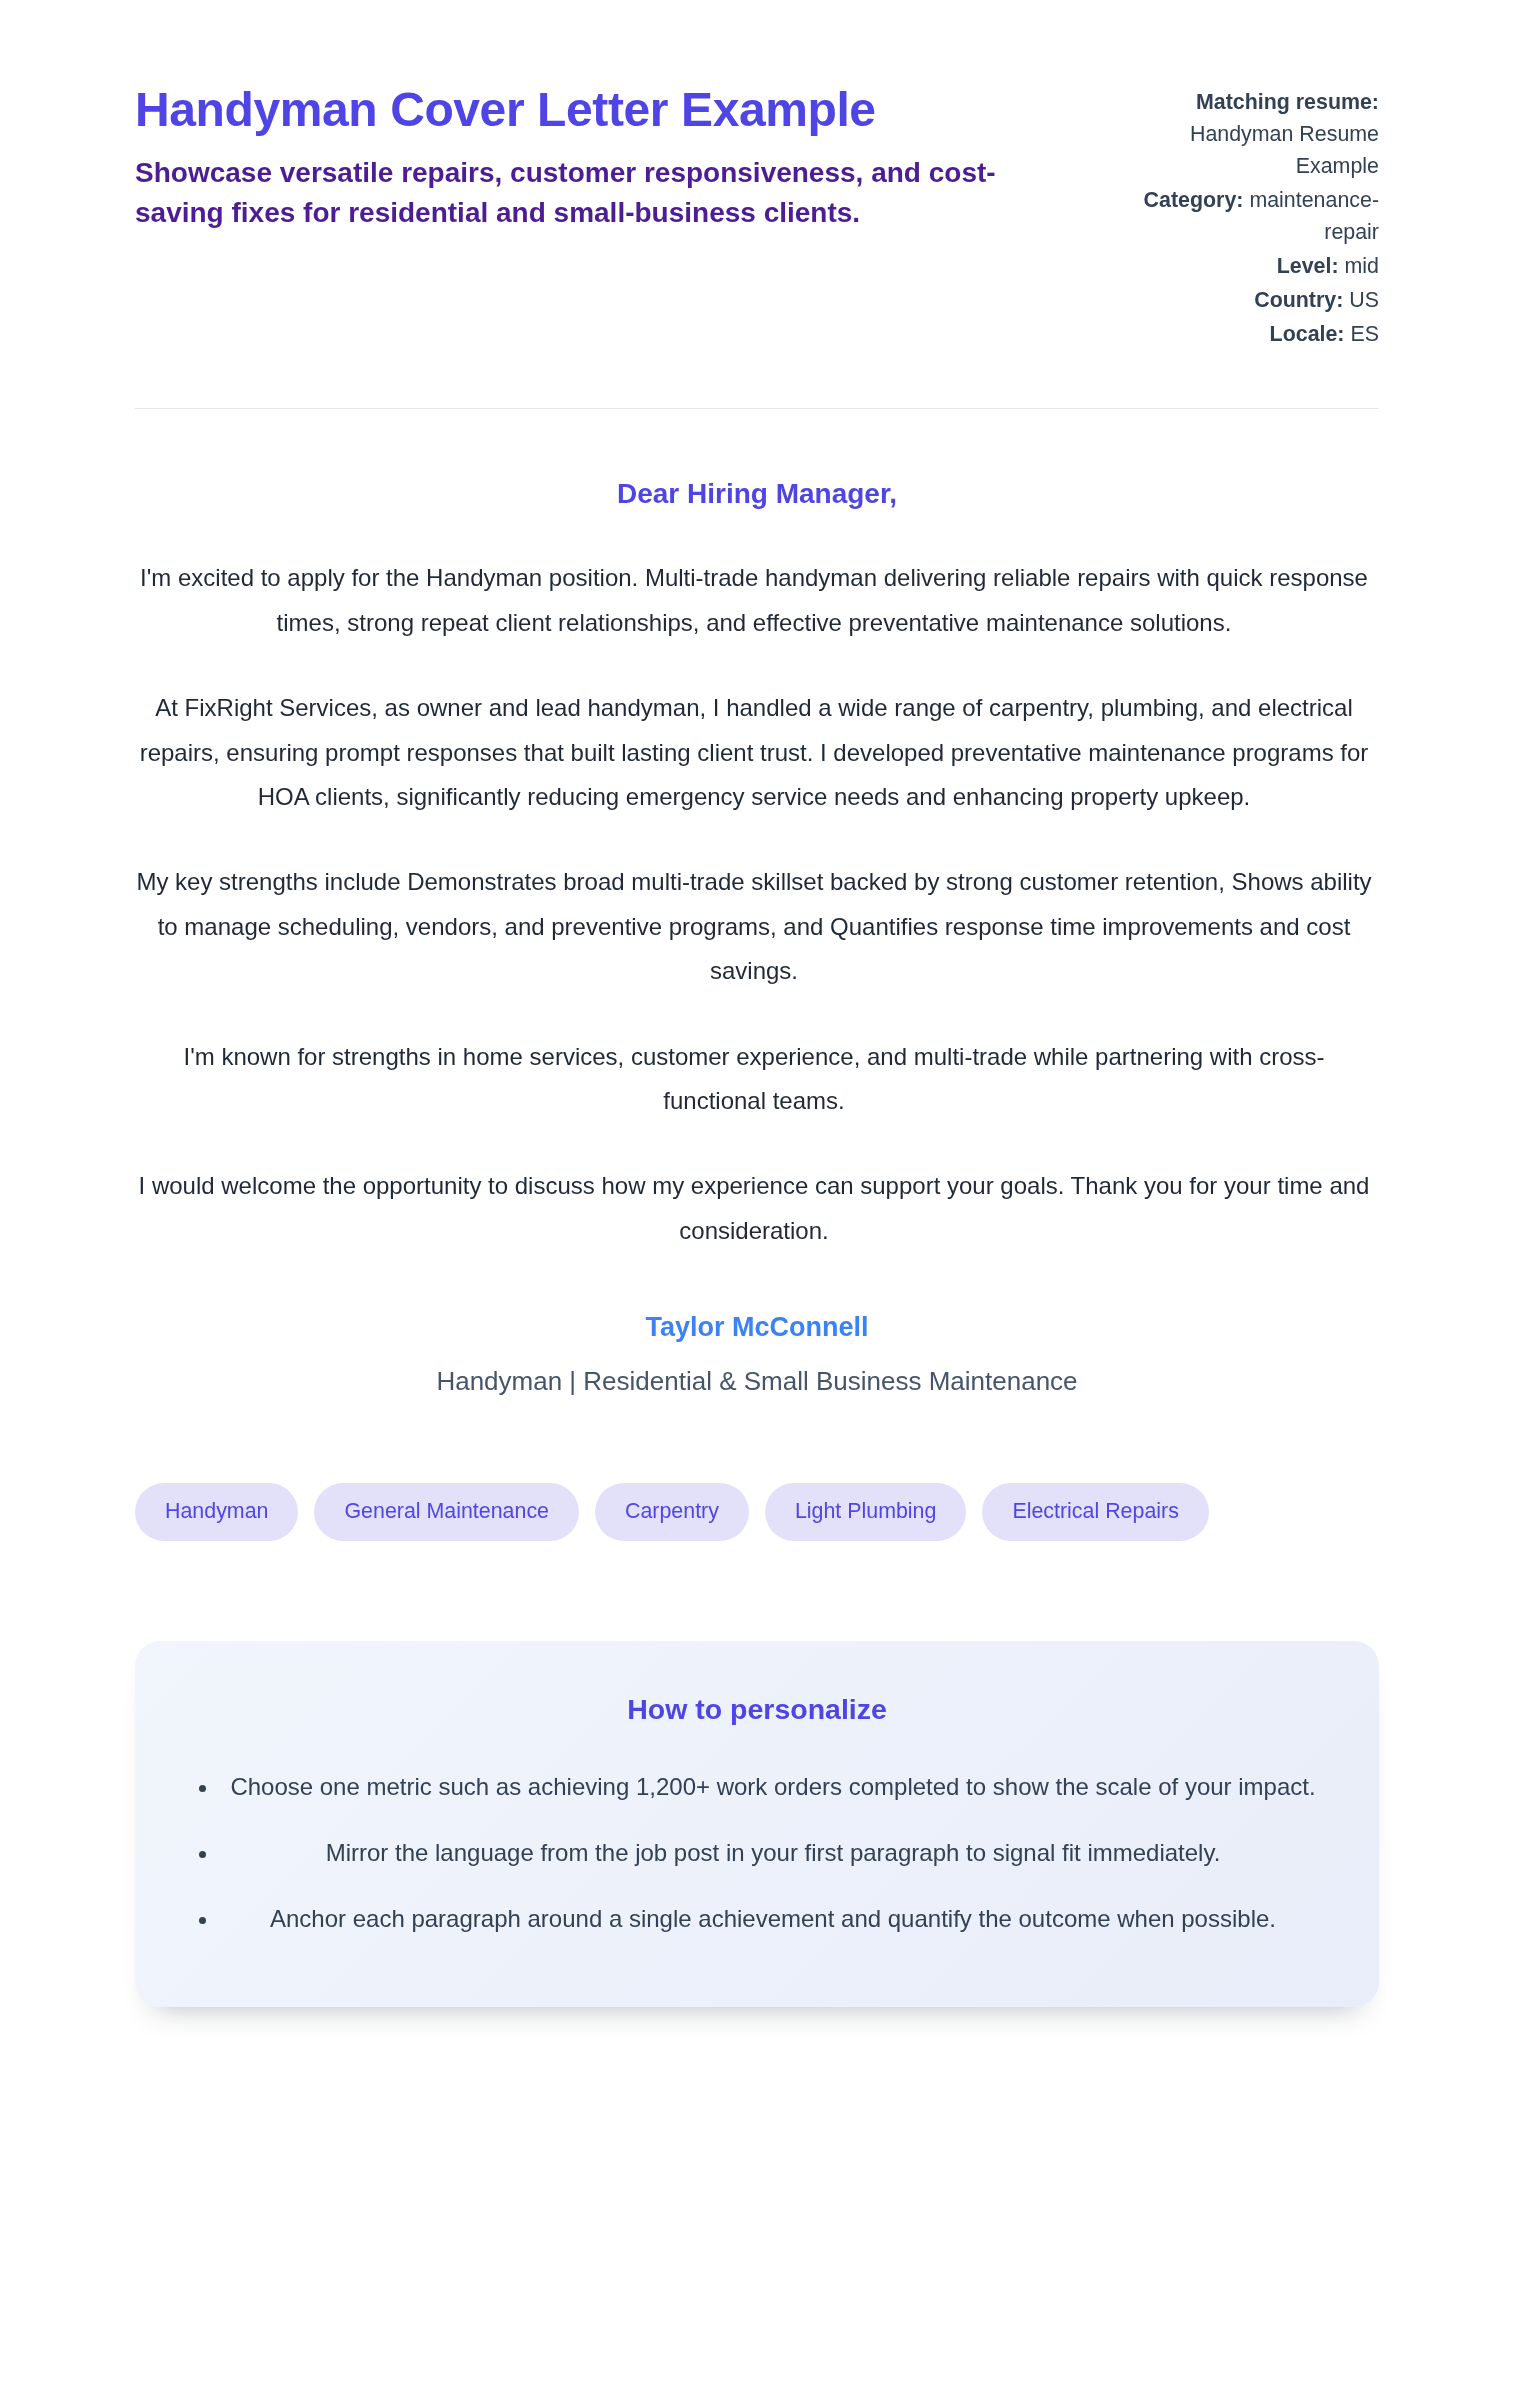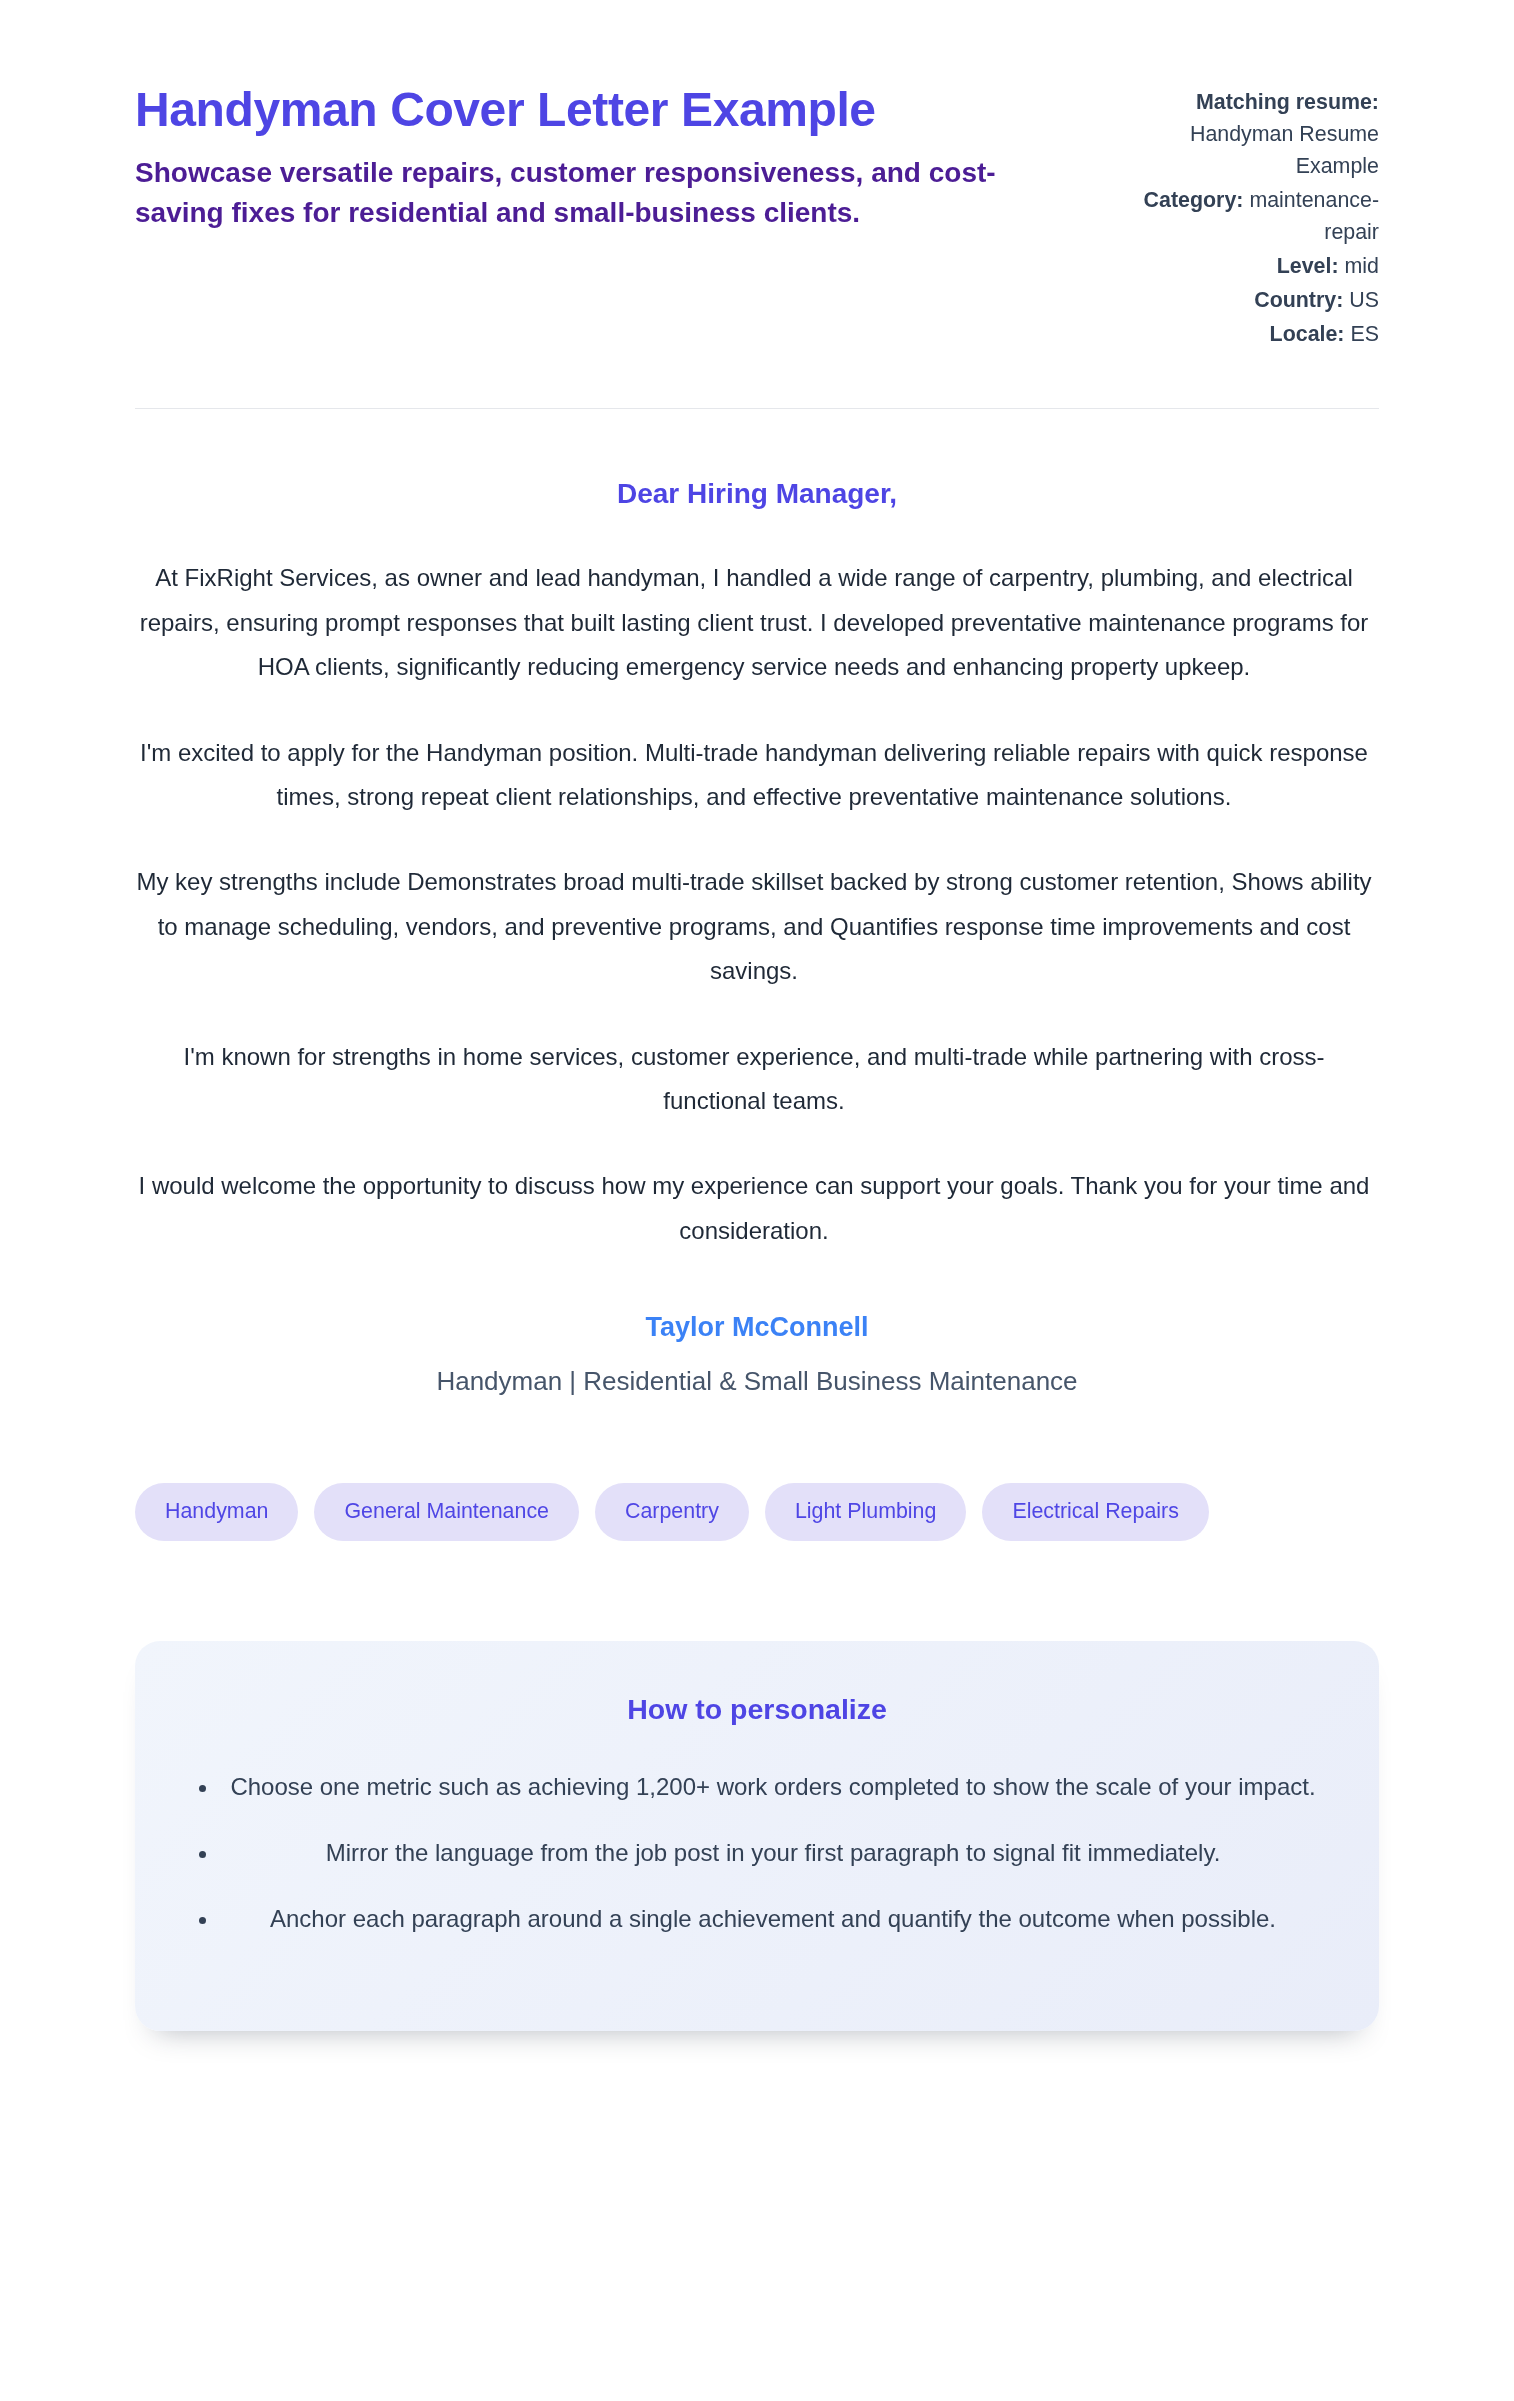--- a/index.html
+++ b/index.html
@@ -101,21 +101,21 @@
     padding: 18px 30px;
     border-radius: 8906px;
     cursor: pointer;
   }
 
   
   .personalize {
     margin-top: 100px;
     background: linear-gradient(135deg, #f1f5fc 0%, #e9edf9 100%);
     border-radius: 25px;
-    padding: 52px 53px 91px 53px;
+    padding: 52px 53px 67px 53px;
     box-shadow: 0 19.6px 30px -21.4px rgba(30, 41, 59, 0.35);
   }
   .personalize-heading {
     font-size: 28.5px;
     font-weight: 700;
     color: #4e45e4;
     margin-bottom: 39px;
   }
   .personalize ul {
     list-style: disc;
@@ -163,22 +163,22 @@
         <span>ES</span>
       </div>
     </aside>
   </header>
 
   <hr class="divider">
 
   <main class="letter">
     <p class="greeting">Dear Hiring Manager,</p>
 
+    <p class="body-paragraph">I'm excited to apply for the Handyman position. Multi-trade handyman delivering reliable repairs with quick response times, strong repeat client relationships, and effective preventative maintenance solutions.</p>
     <p class="body-paragraph">At FixRight Services, as owner and lead handyman, I handled a wide range of carpentry, plumbing, and electrical repairs, ensuring prompt responses that built lasting client trust. I developed preventative maintenance programs for HOA clients, significantly reducing emergency service needs and enhancing property upkeep.</p>
-    <p class="body-paragraph">I'm excited to apply for the Handyman position. Multi-trade handyman delivering reliable repairs with quick response times, strong repeat client relationships, and effective preventative maintenance solutions.</p>
     <p class="body-paragraph">My key strengths include Demonstrates broad multi-trade skillset backed by strong customer retention, Shows ability to manage scheduling, vendors, and preventive programs, and Quantifies response time improvements and cost savings.</p>
     <p class="body-paragraph">I'm known for strengths in home services, customer experience, and multi-trade while partnering with cross-functional teams.</p>
     <p class="body-paragraph">I would welcome the opportunity to discuss how my experience can support your goals. Thank you for your time and consideration.</p>
 
     <div class="signature">
       <div class="signature-name">Taylor McConnell</div>
       <div class="signature-role">Handyman | Residential &amp; Small Business Maintenance</div>
     </div>
 
     <div class="tags">

